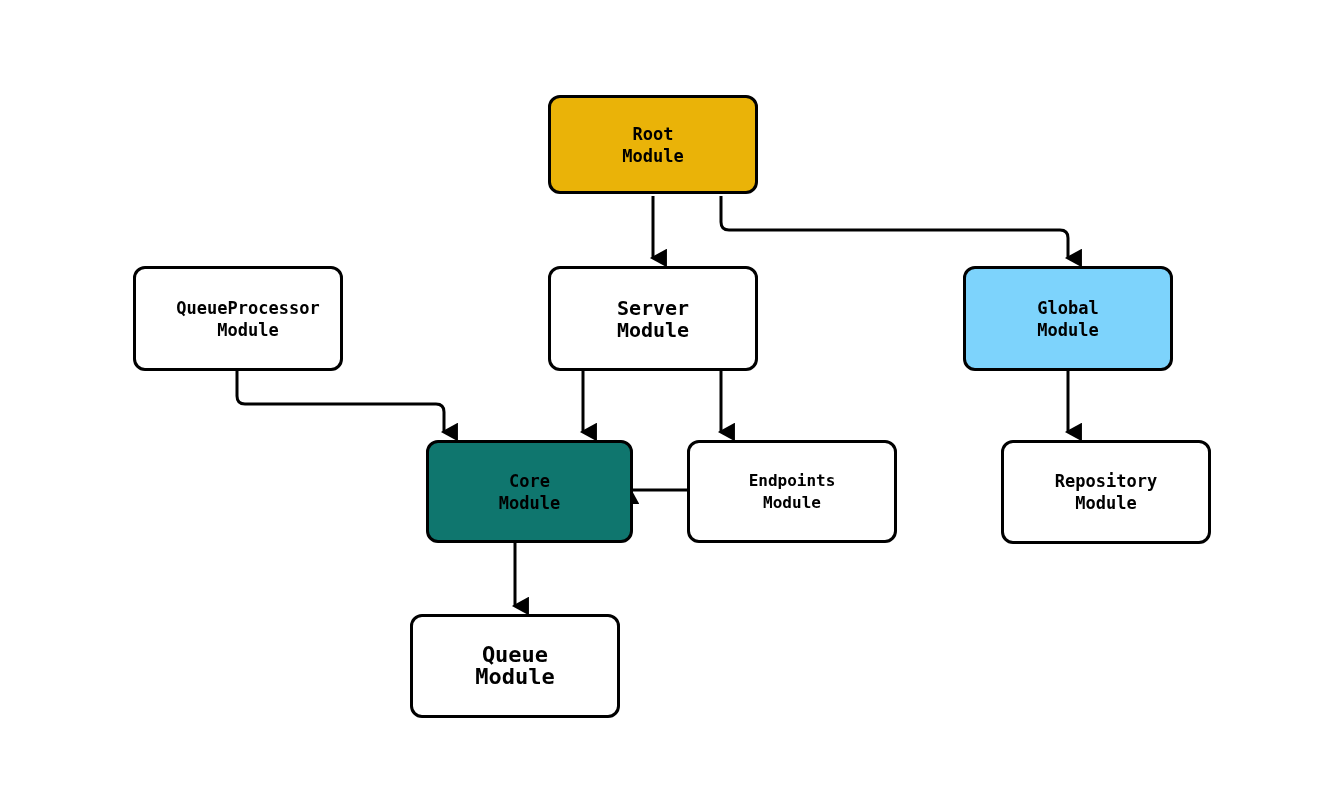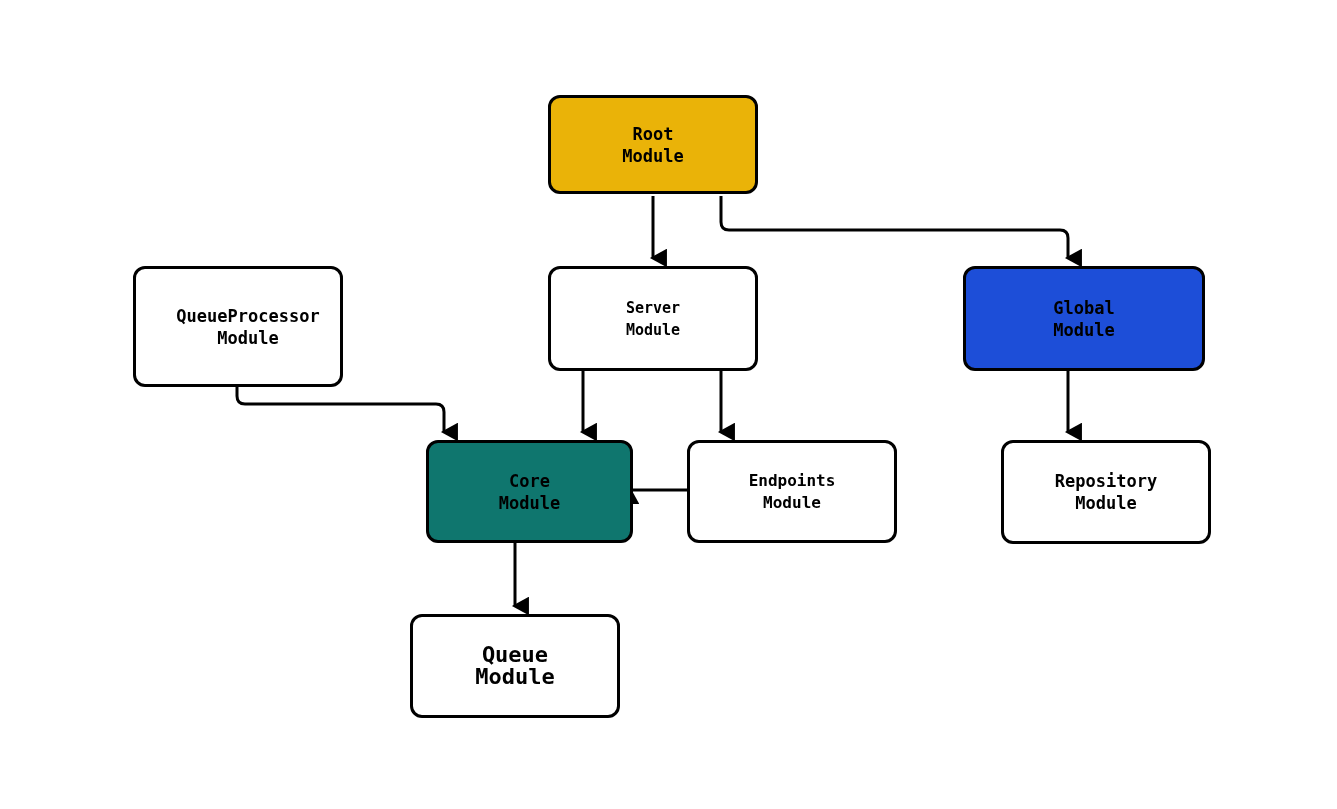--- a/index.html
+++ b/index.html
@@ -69,29 +69,29 @@
         <path d="M 1068 371 L 1068 432" fill="none" marker-end="url(#arrow-down)"></path>
         <path d="M 515 543 L 515 606" fill="none" marker-end="url(#arrow-down)"></path>
       </g>
   </svg>
 
   <div id="nodes-layer">
       <div class="node" style="left: 548px; top: 95px; width: 210px; height: 99px; background: #eab308; border-color: rgb(0, 0, 0); border-width: 3px; border-radius: 12px;">
         <div class="node-label" style="font-size: 17px;">Root
 Module</div>
       </div>
-      <div class="node" style="left: 133px; top: 266px; width: 210px; height: 121px; background: rgb(255, 255, 255); border-color: rgb(0, 0, 0); border-width: 3px; border-radius: 12px; padding-left: 20px;">
+      <div class="node" style="left: 133px; top: 266px; width: 210px; height: 105px; background: rgb(255, 255, 255); border-color: rgb(0, 0, 0); border-width: 3px; border-radius: 12px; padding-left: 20px;">
         <div class="node-label" style="font-size: 17px;">QueueProcessor
 Module</div>
       </div>
       <div class="node" style="left: 548px; top: 266px; width: 210px; height: 105px; background: rgb(255, 255, 255); border-color: rgb(0, 0, 0); border-width: 3px; border-radius: 12px;">
-        <div class="node-label" style="font-size: 15px;">Server
+        <div class="node-label" style="font-size: 20px;">Server
 Module</div>
       </div>
-      <div class="node" style="left: 963px; top: 266px; width: 242px; height: 105px; background: #1d4ed8; border-color: rgb(0, 0, 0); border-width: 3px; border-radius: 12px;">
+      <div class="node" style="left: 963px; top: 266px; width: 210px; height: 105px; background: #7dd3fc; border-color: rgb(0, 0, 0); border-width: 3px; border-radius: 12px;">
         <div class="node-label" style="font-size: 17px;">Global
 Module</div>
       </div>
       <div class="node" style="left: 410px; top: 440px; width: 207px; height: 103px; background: #0f766e; border-color: rgb(0, 0, 0); border-width: 3px; border-radius: 12px; margin-left: 16px;">
         <div class="node-label" style="font-size: 17px;">Core
 Module</div>
       </div>
       <div class="node" style="left: 687px; top: 440px; width: 210px; height: 103px; background: rgb(255, 255, 255); border-color: rgb(0, 0, 0); border-width: 3px; border-radius: 12px;">
         <div class="node-label" style="font-size: 16px;">Endpoints
 Module</div>

